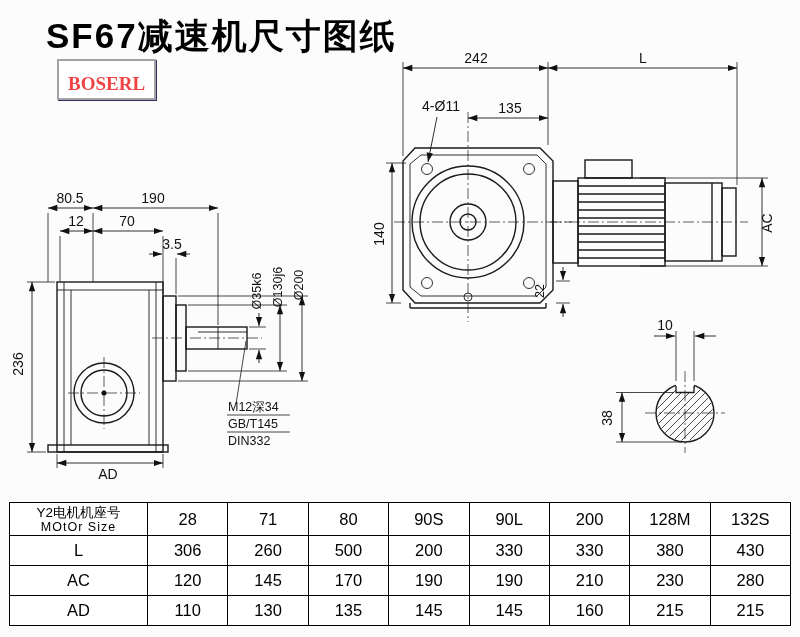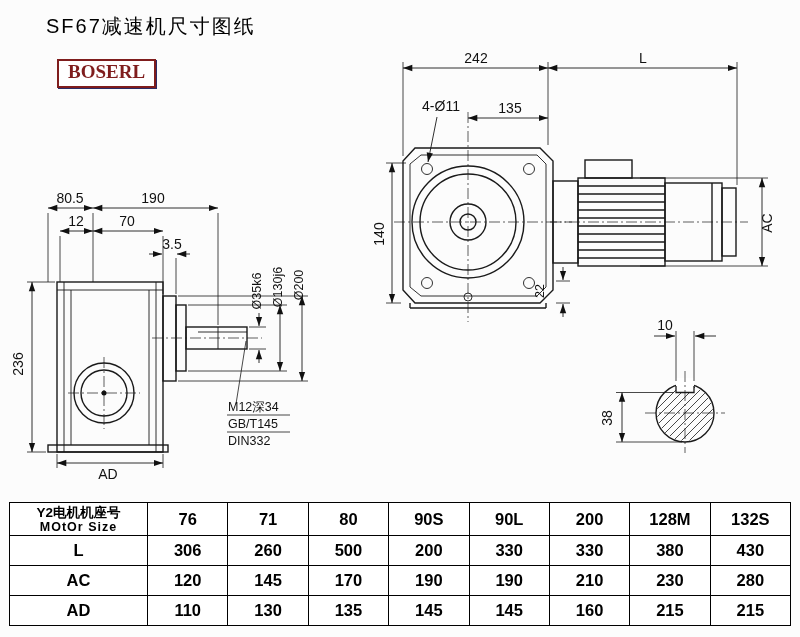--- a/index.html
+++ b/index.html
@@ -1,42 +1,42 @@
 <!DOCTYPE html>
 <html><head>
 <meta charset="utf-8">
 <style>
   html,body{margin:0;padding:0;}
   body{
     width:800px;height:637px;background:#fcfcfc;position:relative;overflow:hidden;
     font-family:"Liberation Sans",sans-serif;color:#000;
   }
   .page-title{
-    position:absolute;left:46px;top:13px;font-size:20px;font-weight:normal;
+    position:absolute;left:46px;top:13px;font-size:35px;font-weight:bold;
     letter-spacing:2px;color:#000;font-family:"Liberation Sans",sans-serif;
   }
   .logo-box{
     position:absolute;left:57px;top:59px;background:#fff;
-    border:2px solid #7f1d1d;box-shadow:1px 1px 0 #2b2b66;
-    padding:0 9px 3px 9px;
-    color:#7f1d1d;font-family:"Liberation Serif",serif;font-weight:bold;font-size:19px;
+    border:2px solid #a3a3a3;box-shadow:1px 1px 0 #2b2b66;
+    padding:12px 9px 3px 9px;
+    color:#ef4444;font-family:"Liberation Serif",serif;font-weight:bold;font-size:19px;
   }
   svg.drawing{position:absolute;left:0;top:0;}
   .outline path,.outline rect,.outline circle,.outline line{fill:none;stroke:#1a1a1a;stroke-width:1.4;}
   .outline .thin{stroke-width:0.9;}
   .ext line{stroke:#1a1a1a;stroke-width:0.8;}
   .dim line{stroke:#1a1a1a;stroke-width:0.9;fill:none;}
   .cl line{stroke:#1a1a1a;stroke-width:0.7;stroke-dasharray:11 3 2 3;}
   .hatch line{stroke:#1a1a1a;stroke-width:0.8;}
   svg text{fill:#111;font-family:"Liberation Sans",sans-serif;font-size:14px;text-anchor:middle;}
   svg text.sm{font-size:12.5px;}
   svg text.left{text-anchor:start;}
   .dim-table{
     position:absolute;left:9px;top:502px;width:782px;border-collapse:collapse;
-    table-layout:fixed;background:#fff;font-weight:bold;
+    table-layout:fixed;background:#fff;
   }
   .dim-table td{
     border:1px solid #000;text-align:center;vertical-align:middle;
     font-size:16.5px;height:29px;padding:0;color:#000;
   }
   .dim-table tr.hdr td{height:32px;}
   .dim-table .cn{font-size:13.5px;line-height:15px;}
   .dim-table .en{font-size:12.5px;line-height:14px;letter-spacing:1px;}
 </style>
 </head>
@@ -250,21 +250,21 @@
       <col>
       <col>
       <col>
   </colgroup>
   <tbody>
       <tr class="hdr">
     <td class="lbl">
       <div class="cn">Y2电机机座号</div>
       <div class="en">MOtOr Size</div>
     </td>
-    <td>76</td>
+    <td>28</td>
     <td>71</td>
     <td>80</td>
     <td>90S</td>
     <td>90L</td>
     <td>200</td>
     <td>128M</td>
     <td>132S</td>
   </tr>
   <tr>
     <td class="lbl">L</td>

